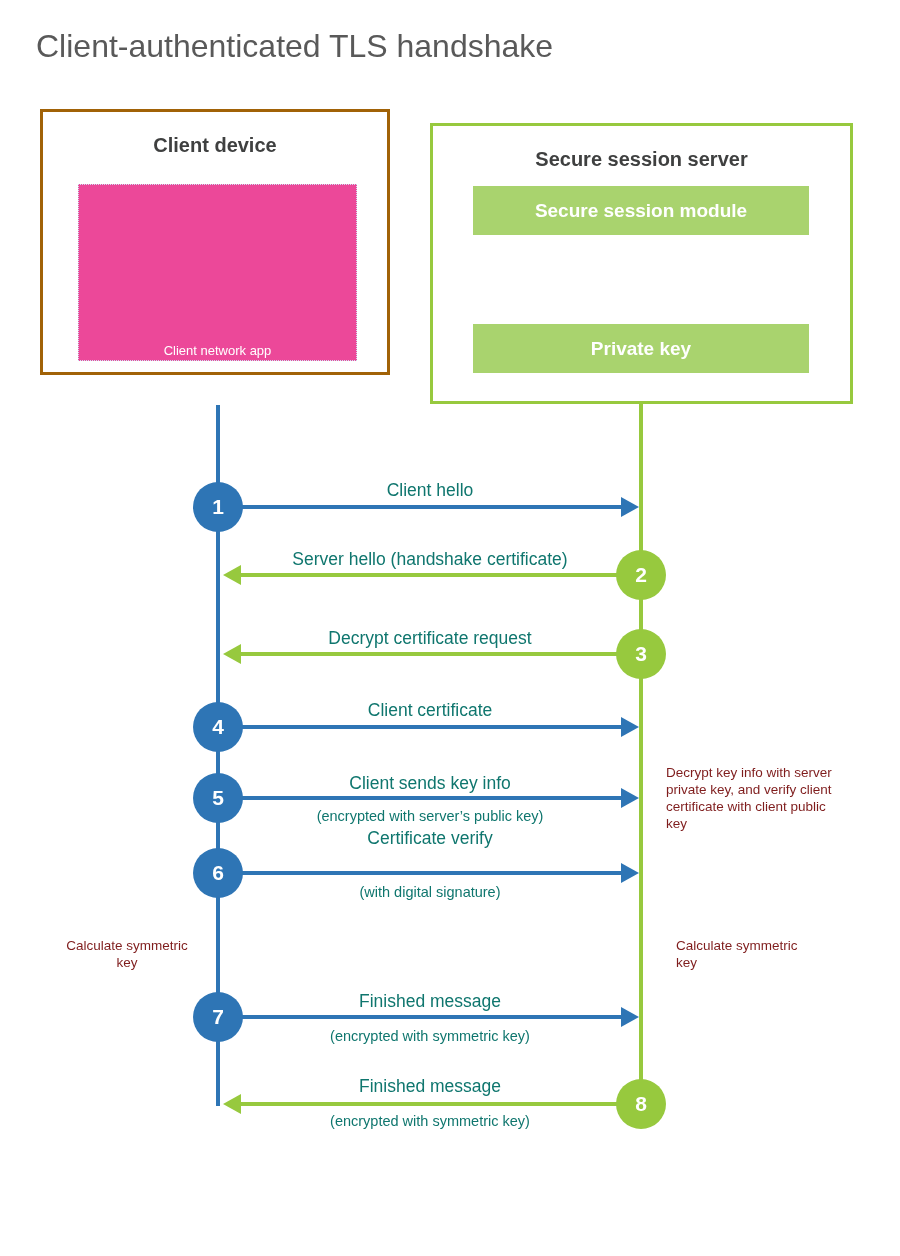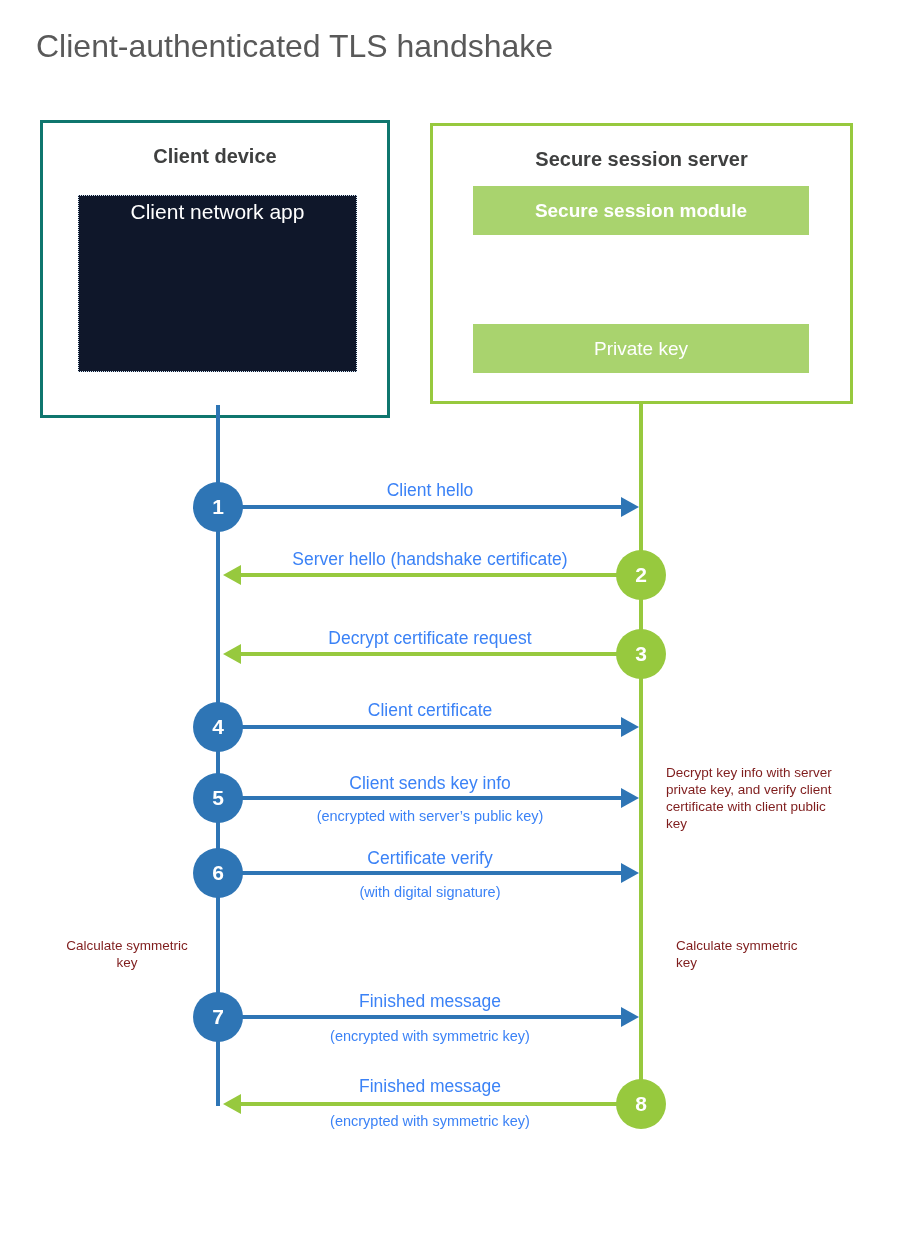--- a/index.html
+++ b/index.html
@@ -4,33 +4,33 @@
 <style>
   html,body{margin:0;padding:0;background:#ffffff;}
   body{font-family:"Liberation Sans","DejaVu Sans",sans-serif;}
   .stage{position:relative;width:900px;height:1256px;background:#ffffff;overflow:hidden;}
 
   
   .page-title{position:absolute;left:36px;top:28px;font-size:32px;font-weight:300;color:#595959;}
 
   
   .actor-box{position:absolute;box-sizing:border-box;background:#ffffff;}
-  .actor-box.client{left:40px;top:120px;width:350px;height:298px;border:3px solid #0f766e;}
+  .actor-box.client{left:40px;top:109px;width:350px;height:266px;border:3px solid #a16207;}
   .actor-box.server{left:430px;top:123px;width:423px;height:281px;border:3px solid #97C93E;}
   .actor-title{margin-top:22px;text-align:center;font-weight:700;font-size:20px;color:#3F4040;}
 
-  .app-box{position:absolute;left:35px;top:72px;width:277px;height:175px;background:#0f172a;
-    border:1px dotted #cfe2f3;display:flex;align-items:flex-start;justify-content:center;
-    text-align:center;color:#ffffff;font-size:21px;line-height:1.5;}
+  .app-box{position:absolute;left:35px;top:72px;width:277px;height:175px;background:#ec4899;
+    border:1px dotted #cfe2f3;display:flex;align-items:flex-end;justify-content:center;
+    text-align:center;color:#ffffff;font-size:13px;line-height:1.5;}
 
   .module-bar{position:absolute;left:40px;width:336px;height:49px;background:#A9D36E;
     color:#ffffff;font-size:19px;display:flex;align-items:center;justify-content:center;}
   .module-bar.m0{top:60px;font-weight:bold;}
   .module-bar.m1{top:136px;}
-  .module-bar.m2{top:198px;}
+  .module-bar.m2{top:198px;font-weight:bold;}
 
   
   .lifeline{position:absolute;width:4px;}
   .lifeline.blue{left:216px;top:405px;height:701px;background:#2E75B5;}
   .lifeline.green{left:639px;top:404px;height:702px;background:#97C93E;}
 
   
   .badge{position:absolute;width:50px;height:50px;border-radius:50%;color:#ffffff;
     font-weight:700;font-size:21px;display:flex;align-items:center;justify-content:center;}
   .badge.blue{background:#2E75B5;}
@@ -43,21 +43,21 @@
   .arrow.right{left:240px;width:382px;}
   .arrow.left{left:240px;width:378px;}
   .arrow.right::after{content:"";position:absolute;right:-17px;top:-8px;width:0;height:0;
     border-top:10px solid transparent;border-bottom:10px solid transparent;
     border-left:18px solid currentColor;}
   .arrow.left::before{content:"";position:absolute;left:-17px;top:-8px;width:0;height:0;
     border-top:10px solid transparent;border-bottom:10px solid transparent;
     border-right:18px solid currentColor;}
 
   
-  .msg{position:absolute;left:218px;width:424px;text-align:center;color:#3b82f6;font-size:17.5px;}
+  .msg{position:absolute;left:218px;width:424px;text-align:center;color:#0f766e;font-size:17.5px;}
   .msg.sub{font-size:14.5px;}
 
   
   .note{position:absolute;color:#7f1d1d;font-size:13.5px;line-height:17px;}
   .note.decrypt{left:666px;top:764px;width:168px;}
   .note.calc-left{left:66px;top:937px;width:122px;text-align:center;}
   .note.calc-right{left:676px;top:937px;width:130px;text-align:left;}
 </style>
 </head>
 <body>
@@ -96,21 +96,21 @@
 
   <div class="msg" style="top:700px;">Client certificate</div>
   <div class="arrow blue right" style="top:725px;"></div>
   <div class="badge blue" style="left:193px;top:702px;">4</div>
 
   <div class="msg" style="top:773px;">Client sends key info</div>
   <div class="arrow blue right" style="top:796px;"></div>
   <div class="msg sub" style="top:808px;">(encrypted with server’s public key)</div>
   <div class="badge blue" style="left:193px;top:773px;">5</div>
 
-  <div class="msg" style="top:848px;">Certificate verify</div>
+  <div class="msg" style="top:828px;">Certificate verify</div>
   <div class="arrow blue right" style="top:871px;"></div>
   <div class="msg sub" style="top:884px;">(with digital signature)</div>
   <div class="badge blue" style="left:193px;top:848px;">6</div>
 
   <div class="msg" style="top:991px;">Finished message</div>
   <div class="arrow blue right" style="top:1015px;"></div>
   <div class="msg sub" style="top:1028px;">(encrypted with symmetric key)</div>
   <div class="badge blue" style="left:193px;top:992px;">7</div>
 
   <div class="msg" style="top:1076px;">Finished message</div>

